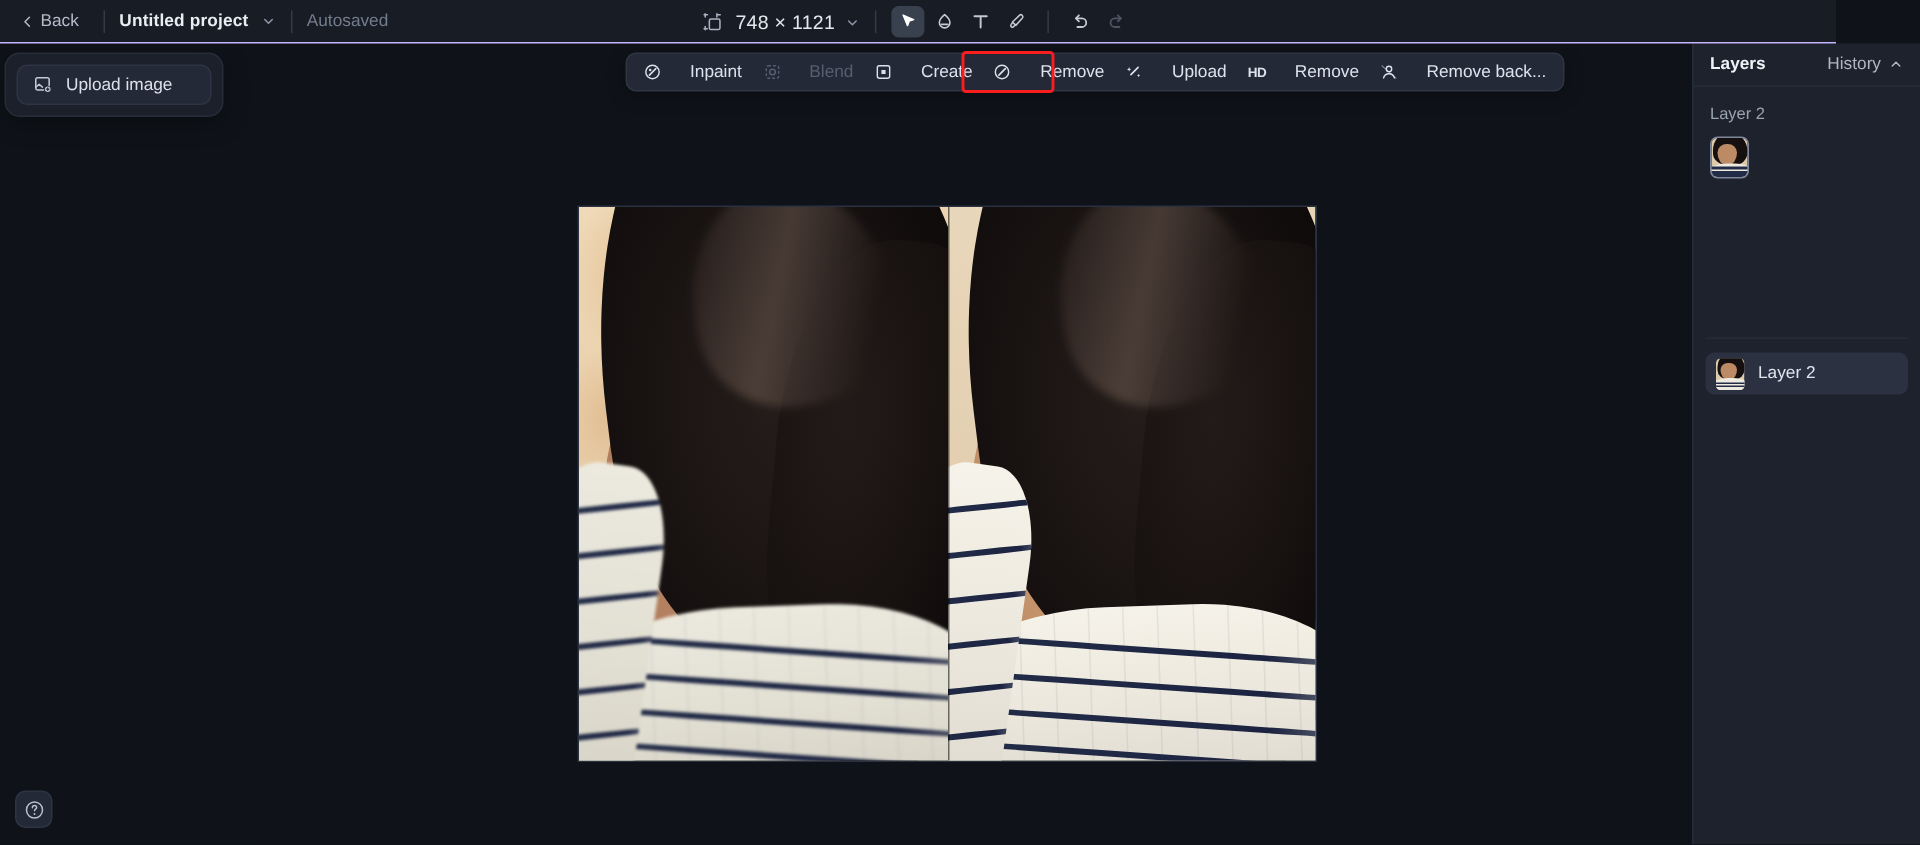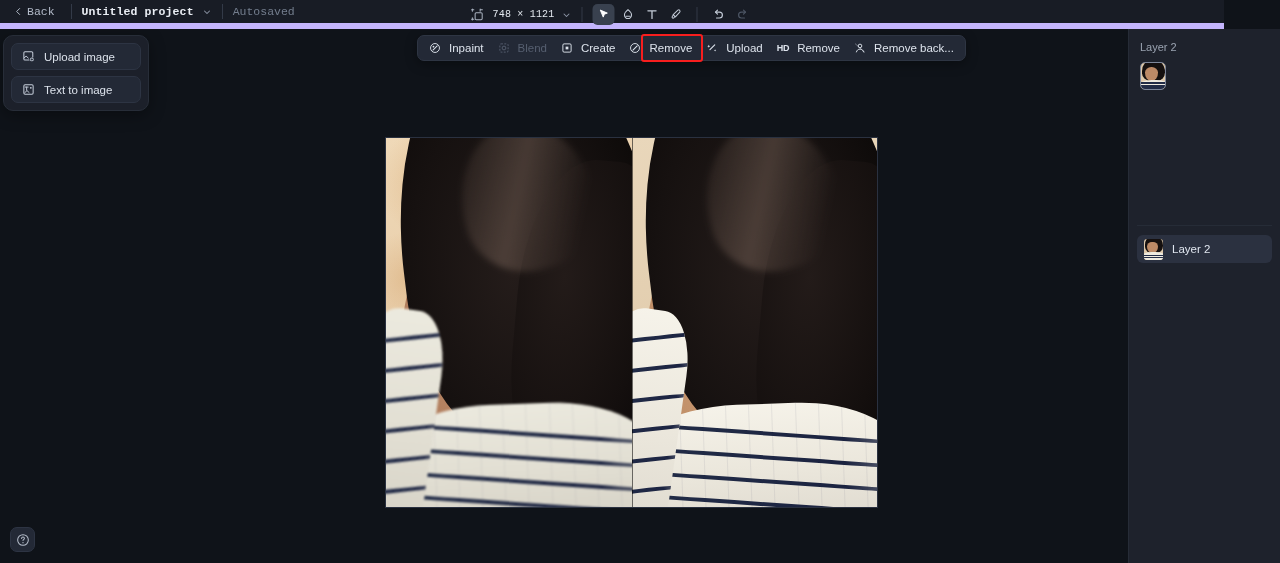--- a/index.html
+++ b/index.html
@@ -11,44 +11,43 @@
     font-family: "Liberation Sans", sans-serif;
     -webkit-font-smoothing: antialiased;
   }
   #app { position: relative; width: 1280px; height: 563px; background: #0f1319; }
 
   
   .topbar {
     position: absolute; left: 0; top: 0; width: 1224px; height: 29px;
     background: #181c25;
     display: flex; align-items: center;
-    border-bottom: 6px solid #c4b5fd;
+    border-bottom: 1px solid #c4b5fd;
     z-index: 40;
-    font-family: Liberation Mono, monospace;
   }
   .tb-left { display: flex; align-items: center; padding-left: 8px; gap: 0; }
   .back-btn {
     display: flex; align-items: center; gap: 4px;
     color: #b4bcca; font-size: 11.5px; padding: 3px 6px;
     border-radius: 5px; cursor: pointer;
   }
   .vdiv { width: 1px; height: 15px; background: #333a48; margin: 0 10px; }
   .proj-name {
     color: #e9edf3; font-size: 11.5px; font-weight: bold;
     letter-spacing: .1px;
   }
   .proj-chevron { color: #8c95a5; margin-left: 8px; display: flex; align-items: center; cursor: pointer; }
   .autosaved { color: #737d8d; font-size: 11.5px; }
 
   .tb-center {
     position: absolute; left: 50%; top: 0; transform: translateX(-50%);
     height: 29px; display: flex; align-items: center; gap: 0;
   }
   .canvas-size-ico { color: #aab3c1; display: flex; align-items: center; margin-right: 9px; cursor: pointer; }
-  .canvas-size-val { color: #e3e8ef; font-size: 10px; letter-spacing: .2px; }
+  .canvas-size-val { color: #e3e8ef; font-size: 13px; letter-spacing: .2px; }
   .canvas-size-chev { color: #8c95a5; margin-left: 7px; display: flex; align-items: center; cursor: pointer; }
   .tool-grp { display: flex; align-items: center; gap: 2px; }
   .tool-btn {
     width: 22px; height: 21px; border-radius: 5px;
     display: flex; align-items: center; justify-content: center;
     color: #c2cad6; cursor: pointer;
   }
   .tool-btn.active { background: #39414f; color: #ffffff; }
   .tool-btn.disabled { color: #4c5564; cursor: default; }
 
@@ -101,21 +100,21 @@
 
   
   .action-bar {
     position: absolute; left: 417px; top: 35px;
     height: 26px; display: flex; align-items: center;
     background: #232936; border: 1px solid #2e3543;
     border-radius: 7px; padding: 0 4px; z-index: 35;
     box-shadow: 0 3px 12px rgba(0,0,0,.35);
   }
   .act {
-    display: flex; align-items: center; gap: 8px;
+    display: flex; align-items: center; gap: 19px;
     height: 20px; padding: 0 7px; border-radius: 5px;
     color: #dde3ec; font-size: 11.5px; cursor: pointer;
     white-space: nowrap;
   }
   .act.disabled { color: #565f70; cursor: default; }
   .act-ico { display: flex; align-items: center; flex: none; }
   .hd-badge { font-size: 9px; font-weight: bold; letter-spacing: -.3px; }
   .annot-box {
     position: absolute; left: 641px; top: 34px;
     width: 62px; height: 28px;
@@ -492,31 +491,20 @@
           <svg width="13" height="13" viewBox="0 0 14 14" fill="none">
             <path d="M11.6 7.6V3.2c0-.7-.5-1.2-1.2-1.2H3.2c-.7 0-1.2.5-1.2 1.2v6.4c0 .7.5 1.2 1.2 1.2h4.4" stroke="#c3cbd8" stroke-width="1.1" stroke-linecap="round"></path>
             <path d="M2.2 8.6l2.2-2 2.4 2.1" stroke="#c3cbd8" stroke-width="1.05" stroke-linecap="round" stroke-linejoin="round"></path>
             <circle cx="10.6" cy="10.2" r="2" fill="#c3cbd8"></circle>
             <path d="M10.6 9.3v1.8M9.7 10.2h1.8" stroke="#232936" stroke-width=".9" stroke-linecap="round"></path>
           </svg>
         </span>
         <span>Upload image</span>
       </div>
 
-      <div class="cp-item">
-        <span class="cp-ico">
-          <svg width="13" height="13" viewBox="0 0 14 14" fill="none">
-            <rect x="2" y="2" width="10" height="10" rx="1.3" stroke="#c3cbd8" stroke-width="1.1"></rect>
-            <path d="M3.4 4.4h3.2M5 4.4v3.4" stroke="#c3cbd8" stroke-width="1.05" stroke-linecap="round"></path>
-            <path d="M3 10.4l2.4-2.2 2.2 2" stroke="#c3cbd8" stroke-width="1.05" stroke-linecap="round" stroke-linejoin="round"></path>
-            <circle cx="9.5" cy="5.2" r="1" fill="#c3cbd8"></circle>
-          </svg>
-        </span>
-        <span>Text to image</span>
-      </div>
 
 
     </div>
   </div>
 
   <div class="action-bar">
 
     <div class="act">
       <span class="act-ico">
         <svg width="12" height="12" viewBox="0 0 14 14" fill="none">
@@ -720,20 +708,29 @@
           <div class="arm-stripe" style="top:68%;transform:rotate(-14deg);"></div>
           <div class="arm-stripe" style="top:82%;transform:rotate(-14deg);"></div>
         </div>
       </div>
 
       <div class="split-line"></div>
     </div>
   </div>
 
   <div class="layers-panel">
+    <div class="lp-head">
+      <span class="lp-title">Layers</span>
+      <span class="lp-history">
+        <span>History</span>
+        <svg width="10" height="10" viewBox="0 0 12 12" fill="none">
+          <path d="M3 7.2L6 4.2l3 3" stroke="#aeb7c4" stroke-width="1.25" stroke-linecap="round" stroke-linejoin="round"></path>
+        </svg>
+      </span>
+    </div>
 
     <div class="lp-section">
       <div class="lp-sec-label">Layer 2</div>
       <div class="thumb-big">
         <div class="mini">
           <div class="mini-hair"></div>
           <div class="mini-face"></div>
           <div class="mini-sweater">
             <div class="mini-stripe" style="top:26%"></div>
             <div class="mini-stripe" style="top:54%"></div>

